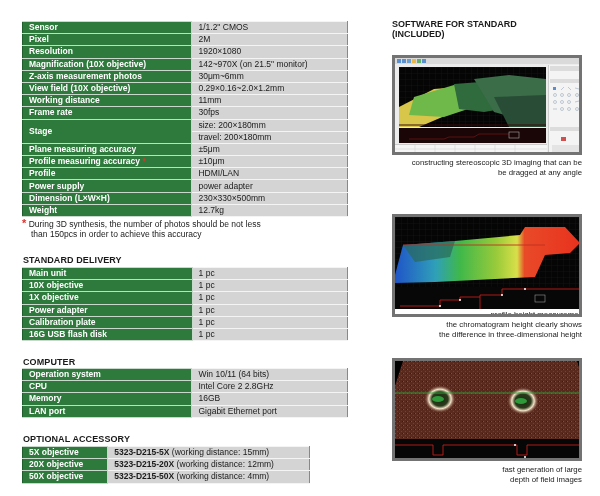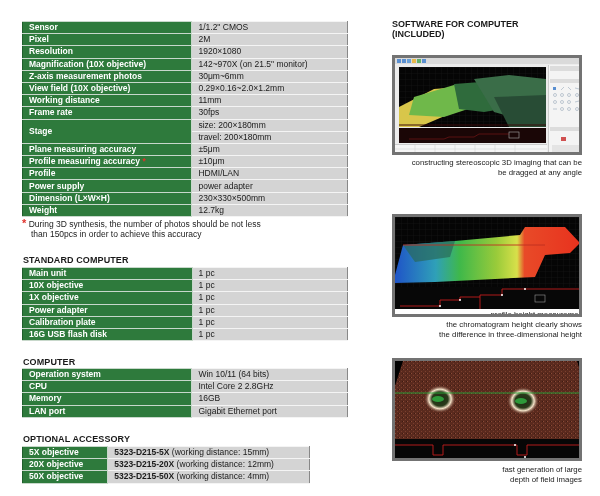--- a/index.html
+++ b/index.html
@@ -141,21 +141,21 @@
         <td class="v">12.7kg</td>
       </tr>
 </tbody>
   </table>
 
 <div class="footnote">
   <div><span class="asterisk">*</span> <span>During 3D synthesis, the number of photos should be not less</span></div>
   <div class="line2">than 150pcs in order to achieve this accuracy</div>
 </div>
 
-<div class="section-title" style="top:255px;">STANDARD COMPUTER</div>
+<div class="section-title" style="top:255px;">STANDARD DELIVERY</div>
 <table class="spec" style="top:267px; width:326px;">
   <colgroup>
       <col style="width:170px">
       <col style="width:156px">
     </colgroup>
   <tbody>
       <tr>
         <td class="k">Main unit</td>
         <td class="v">1 pc</td>
       </tr>
@@ -224,21 +224,21 @@
         <td class="v"><span class="acc-code">5323-D215-20X</span><span> (working distance: 12mm)</span></td>
       </tr>
   <tr>
         <td class="k">50X objective</td>
         <td class="v"><span class="acc-code">5323-D215-50X</span><span> (working distance: 4mm)</span></td>
       </tr>
 </tbody>
   </table>
 
 <div class="right-title">
-  <div>SOFTWARE FOR COMPUTER</div>
+  <div>SOFTWARE FOR STANDARD</div>
   <div>(INCLUDED)</div>
 </div>
 
 <div class="shot" id="shot1">
   <div class="titlebar">
     <span class="tb-icon" style="left:2px;background:#5a8fd0"></span>
     <span class="tb-icon" style="left:7px;background:#5a8fd0"></span>
     <span class="tb-icon" style="left:12px;background:#6aa0d8"></span>
     <span class="tb-icon" style="left:17px;background:#e8b84a"></span>
     <span class="tb-icon" style="left:22px;background:#62b06a"></span>

